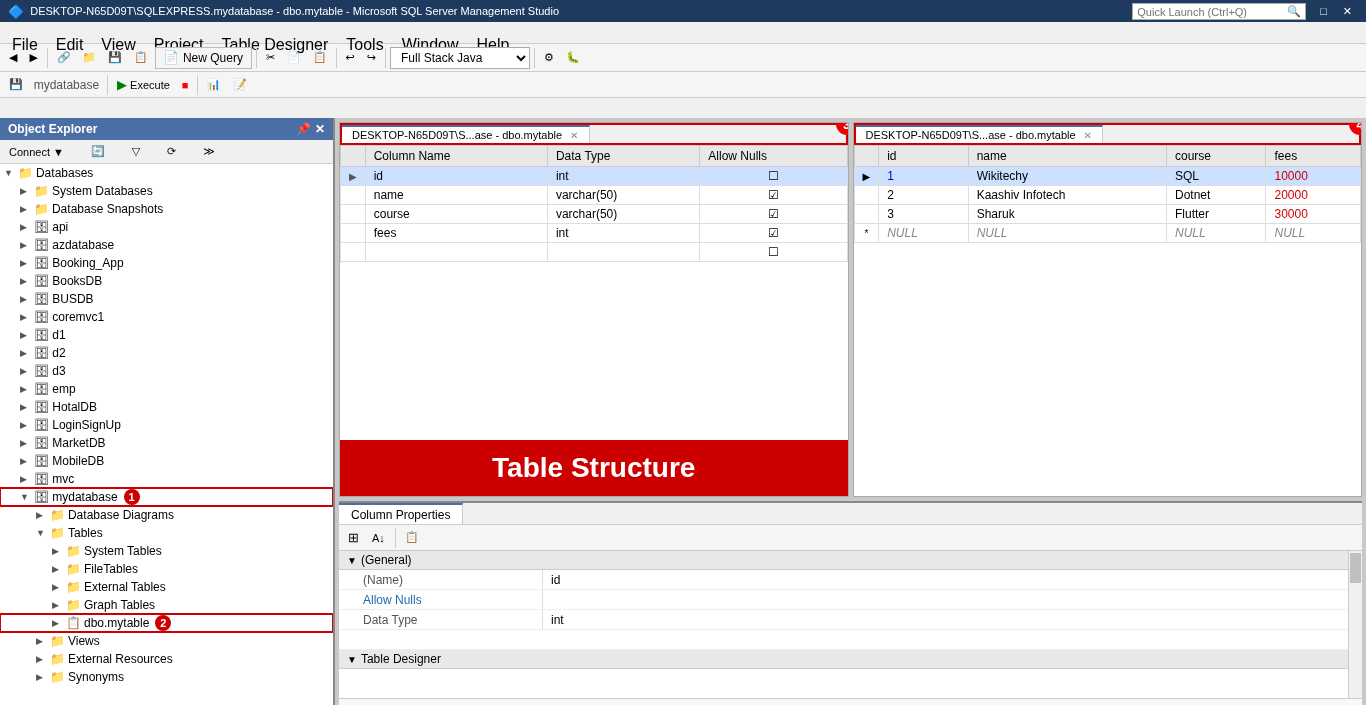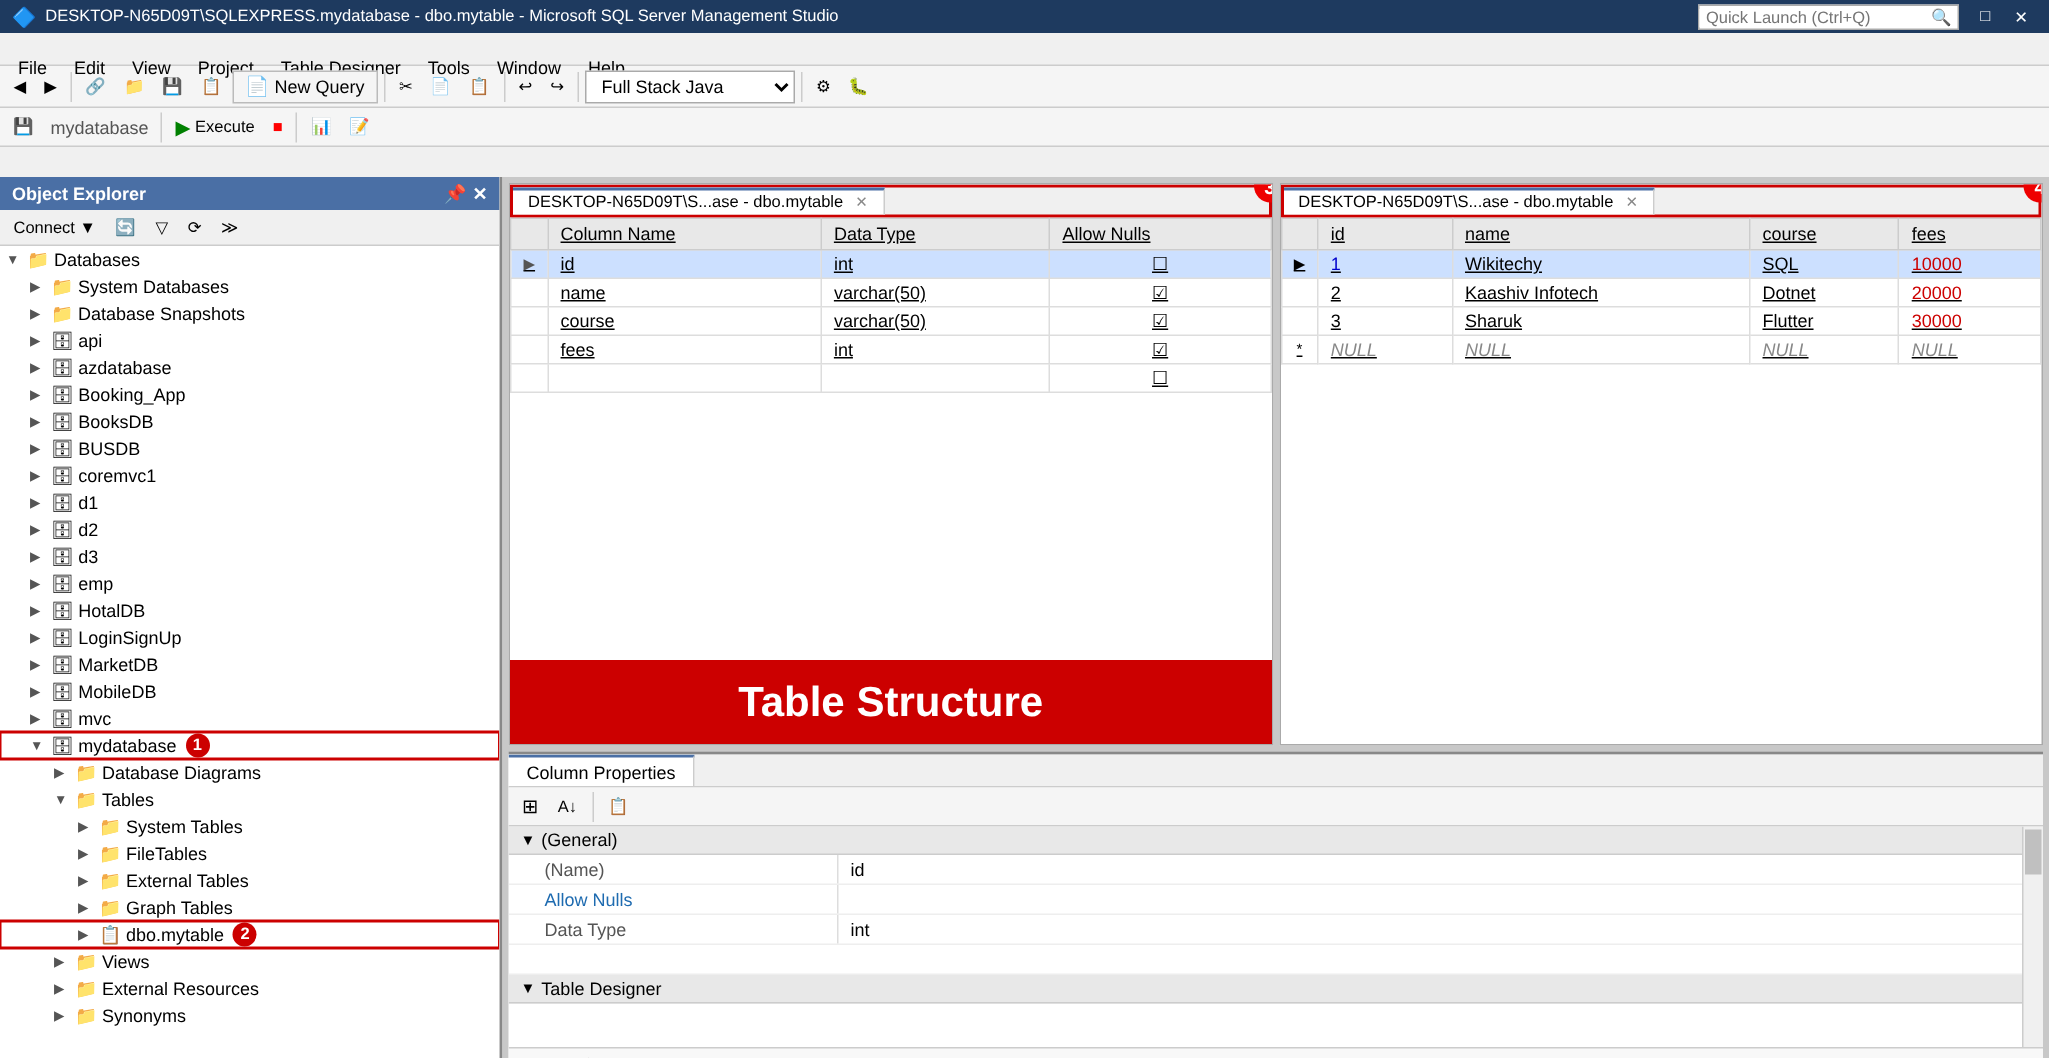--- a/index.html
+++ b/index.html
@@ -26,21 +26,21 @@
       border-bottom: 1px solid #ccc;
       height: 22px;
       display: flex;
       align-items: center;
       padding: 0 4px;
       gap: 2px;
     }
     .menu-item {
       padding: 2px 8px;
       cursor: pointer;
-      font-size: 12px;
+      font-size: 16px;
       margin-top: 25px;
     }
 
     
     .toolbar {
       background: #f5f5f5;
       border-bottom: 1px solid #ccc;
       height: 28px;
       display: flex;
       align-items: center;
@@ -107,21 +107,21 @@
       justify-content: space-between;
       height: 22px;
     }
     .oe-toolbar {
       background: #f0f0f0;
       border-bottom: 1px solid #ccc;
       height: 24px;
       display: flex;
       align-items: center;
       padding: 0 4px;
-      gap: 3px;
+      gap: 17px;
     }
     .oe-tree {
       flex: 1;
       overflow-y: auto;
       overflow-x: auto;
       background: white;
     }
     .tree-item {
       display: flex;
       align-items: center;
@@ -194,21 +194,20 @@
       font-size: 13px;
       display: flex; align-items: center; justify-content: center;
       z-index: 10;
     }
 
     
     .data-table {
       width: 100%;
       border-collapse: collapse;
       font-size: 12px;
-      text-decoration: underline;
     }
     .data-table th {
       background: #e8e8e8;
       border: 1px solid #ccc;
       padding: 3px 8px;
       text-align: left;
       font-weight: normal;
       white-space: nowrap;
     }
     .data-table td {
@@ -288,21 +287,21 @@
       gap: 4px;
       cursor: pointer;
     }
     .prop-row {
       display: flex;
       border-bottom: 1px solid #eee;
       height: 20px;
       align-items: center;
     }
     .prop-label {
-      width: 220px;
+      width: 204px;
       padding: 0 8px 0 24px;
       color: #555;
       border-right: 1px solid #ddd;
       height: 100%;
       display: flex;
       align-items: center;
       text-align: center;
     }
     .prop-label.blue { color: #1e6bb0; }
     .prop-value {

